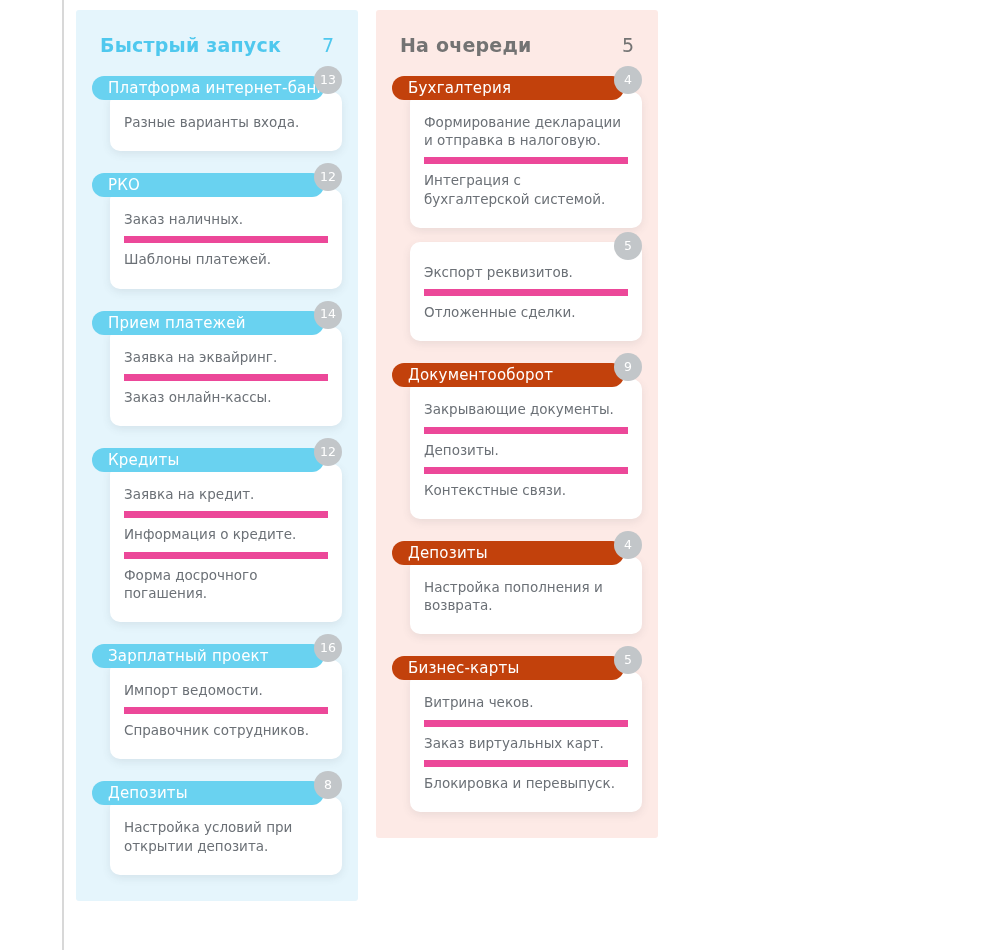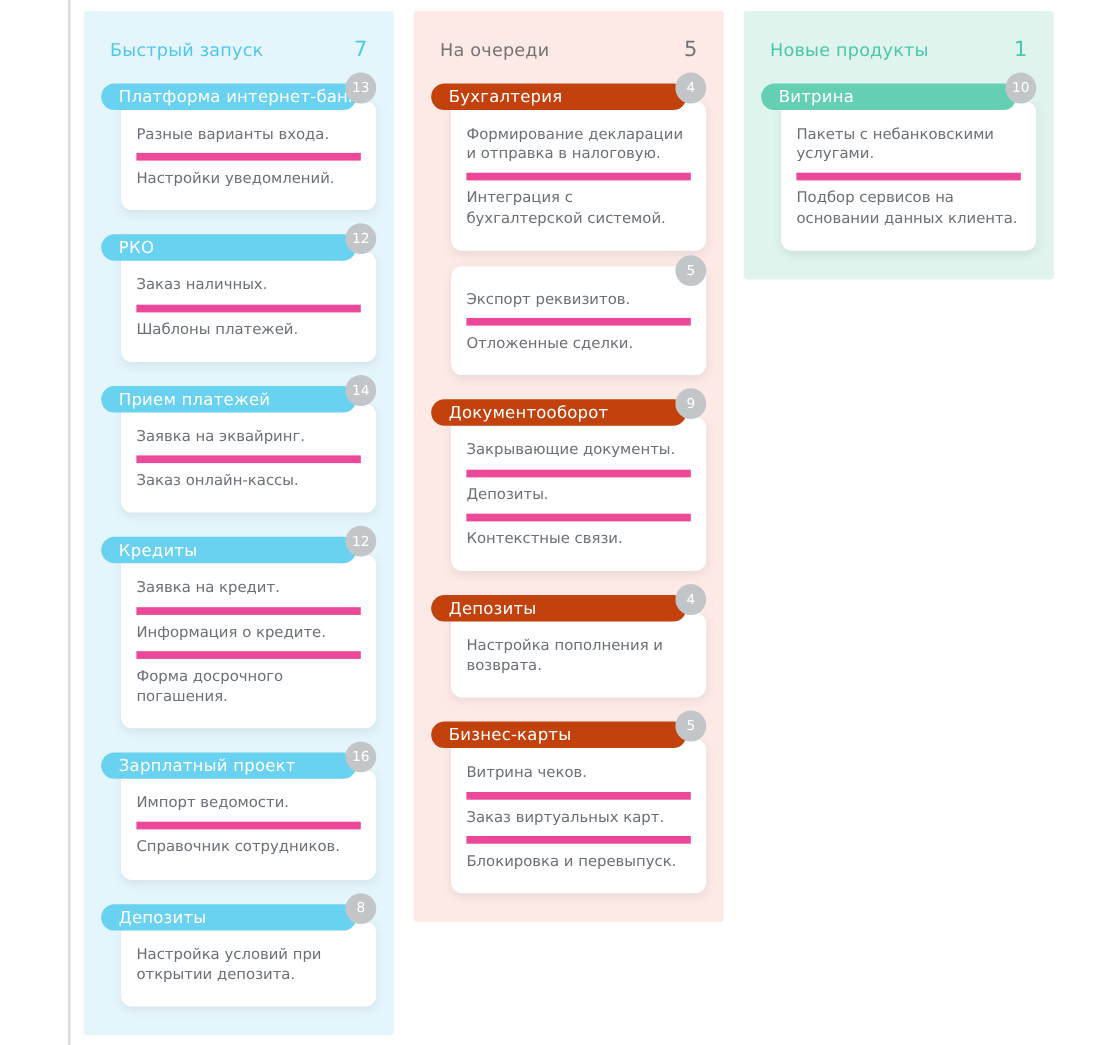--- a/index.html
+++ b/index.html
@@ -44,22 +44,22 @@
   .col-green { width: 282px; background: #dff4ed; padding-bottom: 26px; }
 
   .col-head {
     display: flex;
     align-items: baseline;
     justify-content: space-between;
     padding: 6px 8px 0 8px;
     margin-bottom: 20px;
   }
   .col-title {
-    font-size: 16px;
-    font-weight: normal;
+    font-size: 19px;
+    font-weight: bold;
     letter-spacing: 0.2px;
   }
   .col-count {
     font-size: 19px;
     font-weight: normal;
   }
   .col-blue  .col-title, .col-blue  .col-count { color: #4fc8ee; }
   .col-pink  .col-title, .col-pink  .col-count { color: #737373; }
   .col-green .col-title, .col-green .col-count { color: #49c7ac; }
 
@@ -138,21 +138,20 @@
       <div class="col-head">
         <div class="col-title">Быстрый запуск</div>
         <div class="col-count">7</div>
       </div>
       <div class="card">
         <div class="card-pill">
           <span class="pill-label">Платформа интернет-банка</span>
         </div>
         <div class="card-body">
           <div class="card-item">Разные варианты входа.</div>
-          <div class="card-item">Настройки уведомлений.</div>
         </div>
         <div class="badge">13</div>
       </div>
       <div class="card">
         <div class="card-pill">
           <span class="pill-label">РКО</span>
         </div>
         <div class="card-body">
           <div class="card-item">Заказ наличных.</div>
           <div class="card-item">Шаблоны платежей.</div>
@@ -247,29 +246,13 @@
           <span class="pill-label">Бизнес-карты</span>
         </div>
         <div class="card-body">
           <div class="card-item">Витрина чеков.</div>
           <div class="card-item">Заказ виртуальных карт.</div>
           <div class="card-item">Блокировка и перевыпуск.</div>
         </div>
         <div class="badge">5</div>
       </div>
     </div>
-    <div class="column col-green">
-      <div class="col-head">
-        <div class="col-title">Новые продукты</div>
-        <div class="col-count">1</div>
-      </div>
-      <div class="card">
-        <div class="card-pill">
-          <span class="pill-label">Витрина</span>
-        </div>
-        <div class="card-body">
-          <div class="card-item">Пакеты с небанковскими услугами.</div>
-          <div class="card-item">Подбор сервисов на основании данных клиента.</div>
-        </div>
-        <div class="badge">10</div>
-      </div>
-    </div>
   </div>
 
 </body></html>

